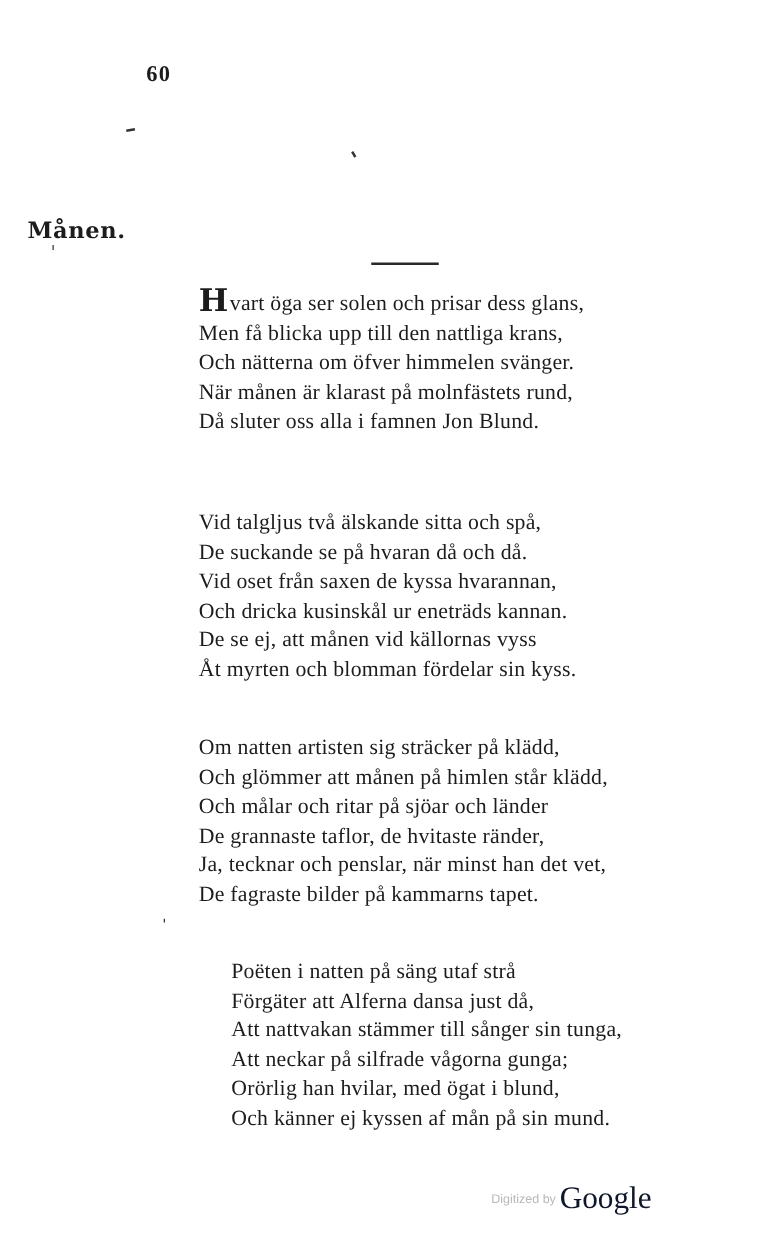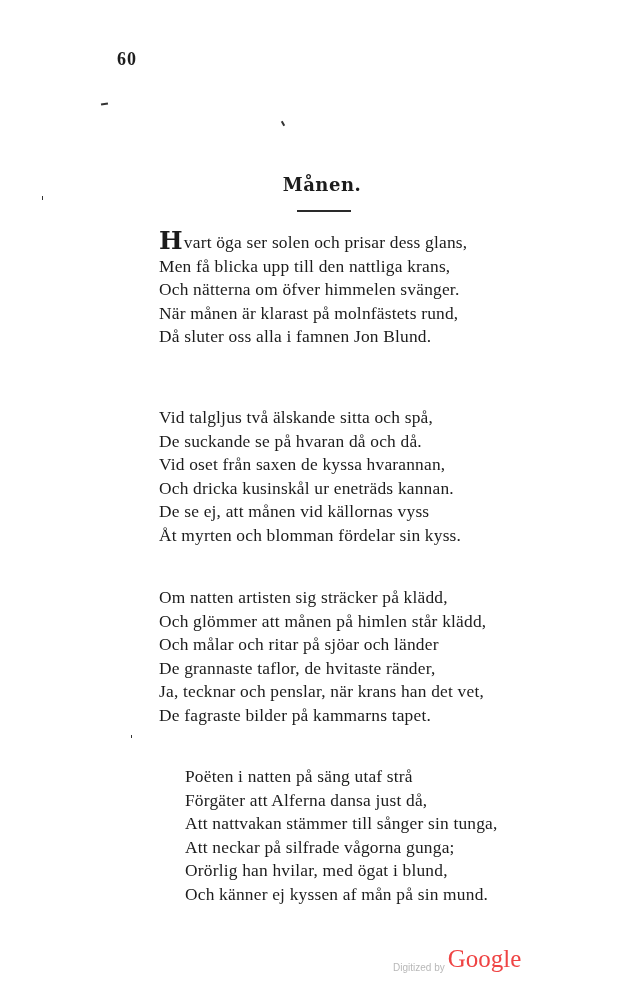--- a/index.html
+++ b/index.html
@@ -9,43 +9,43 @@
     }
     .page-number {
       position: absolute; left: 117px; top: 49px; font-size: 18px; font-weight: bold; letter-spacing: 1px; font-family: Liberation Serif, serif;
     }
     .speck { position: absolute; background: #333; }
     .speck-1 { left: 101px; top: 103px; width: 7px; height: 2px; transform: rotate(-10deg); }
     .speck-2 { left: 282px; top: 121px; width: 2px; height: 5px; transform: rotate(-30deg); }
     .speck-3 { left: 42px; top: 196px; width: 1px; height: 4px; }
     .speck-4 { left: 131px; top: 735px; width: 1px; height: 3px; }
     .title {
-      position: absolute; left: 0; width: 100%; top: 174px; text-align: center; padding-left: 22px;
+      position: absolute; left: 0; width: 100%; top: 174px; text-align: left; padding-left: 22px;
       box-sizing: border-box; font-size: 18px; font-weight: 900; letter-spacing: 0.5px;
       font-family: "DejaVu Serif", serif;
     }
     .title-rule {
       position: absolute; left: 297px; top: 210px; width: 54px; height: 2px; background: #2a2a2a;
     }
     .stanza { position: absolute; left: 159px; }
     .line { font-size: 17.4px; line-height: 23.5px; white-space: nowrap; letter-spacing: 0.2px; }
     .drop-cap {
       font-weight: 900; font-size: 25px; line-height: 20px; font-family: "DejaVu Serif", serif;
       vertical-align: -1px; margin-right: 1px;
     }
     .s1 { top: 231px; }
     .s2 { top: 406px; }
     .s3 { top: 586px; }
     .s4 { top: 765px; margin-left: 26px; }
     .watermark {
       position: absolute; left: 393px; top: 945px; color: #b8b8b8; font-family: "Liberation Sans", sans-serif;
-      display: flex; align-items: flex-end;
+      display: flex; align-items: center;
     }
     .watermark .small { font-size: 10px; margin-right: 3px; }
-    .watermark .brand { font-family: "Liberation Serif", serif; font-size: 25px; color: #ef4444; }
+    .watermark .brand { font-family: "Liberation Serif", serif; font-size: 25px; color: #0f172a; }
   </style>
 </head>
 <body>
 
 <div>
   <div class="page-number">60</div>
 
   <div class="speck speck-1"></div>
   <div class="speck speck-2"></div>
   <div class="speck speck-3"></div>
@@ -69,21 +69,21 @@
     <div class="line">Och dricka kusinskål ur eneträds kannan.</div>
     <div class="line">De se ej, att månen vid källornas vyss</div>
     <div class="line">Åt myrten och blomman fördelar sin kyss.</div>
   </div>
 
   <div class="stanza s3">
     <div class="line">Om natten artisten sig sträcker på klädd,</div>
     <div class="line">Och glömmer att månen på himlen står klädd,</div>
     <div class="line">Och målar och ritar på sjöar och länder</div>
     <div class="line">De grannaste taflor, de hvitaste ränder,</div>
-    <div class="line">Ja, tecknar och penslar, när krans han det vet,</div>
+    <div class="line">Ja, tecknar och penslar, när minst han det vet,</div>
     <div class="line">De fagraste bilder på kammarns tapet.</div>
   </div>
 
   <div class="stanza s4">
     <div class="line">Poëten i natten på säng utaf strå</div>
     <div class="line">Förgäter att Alferna dansa just då,</div>
     <div class="line">Att nattvakan stämmer till sånger sin tunga,</div>
     <div class="line">Att neckar på silfrade vågorna gunga;</div>
     <div class="line">Orörlig han hvilar, med ögat i blund,</div>
     <div class="line">Och känner ej kyssen af mån på sin mund.</div>

